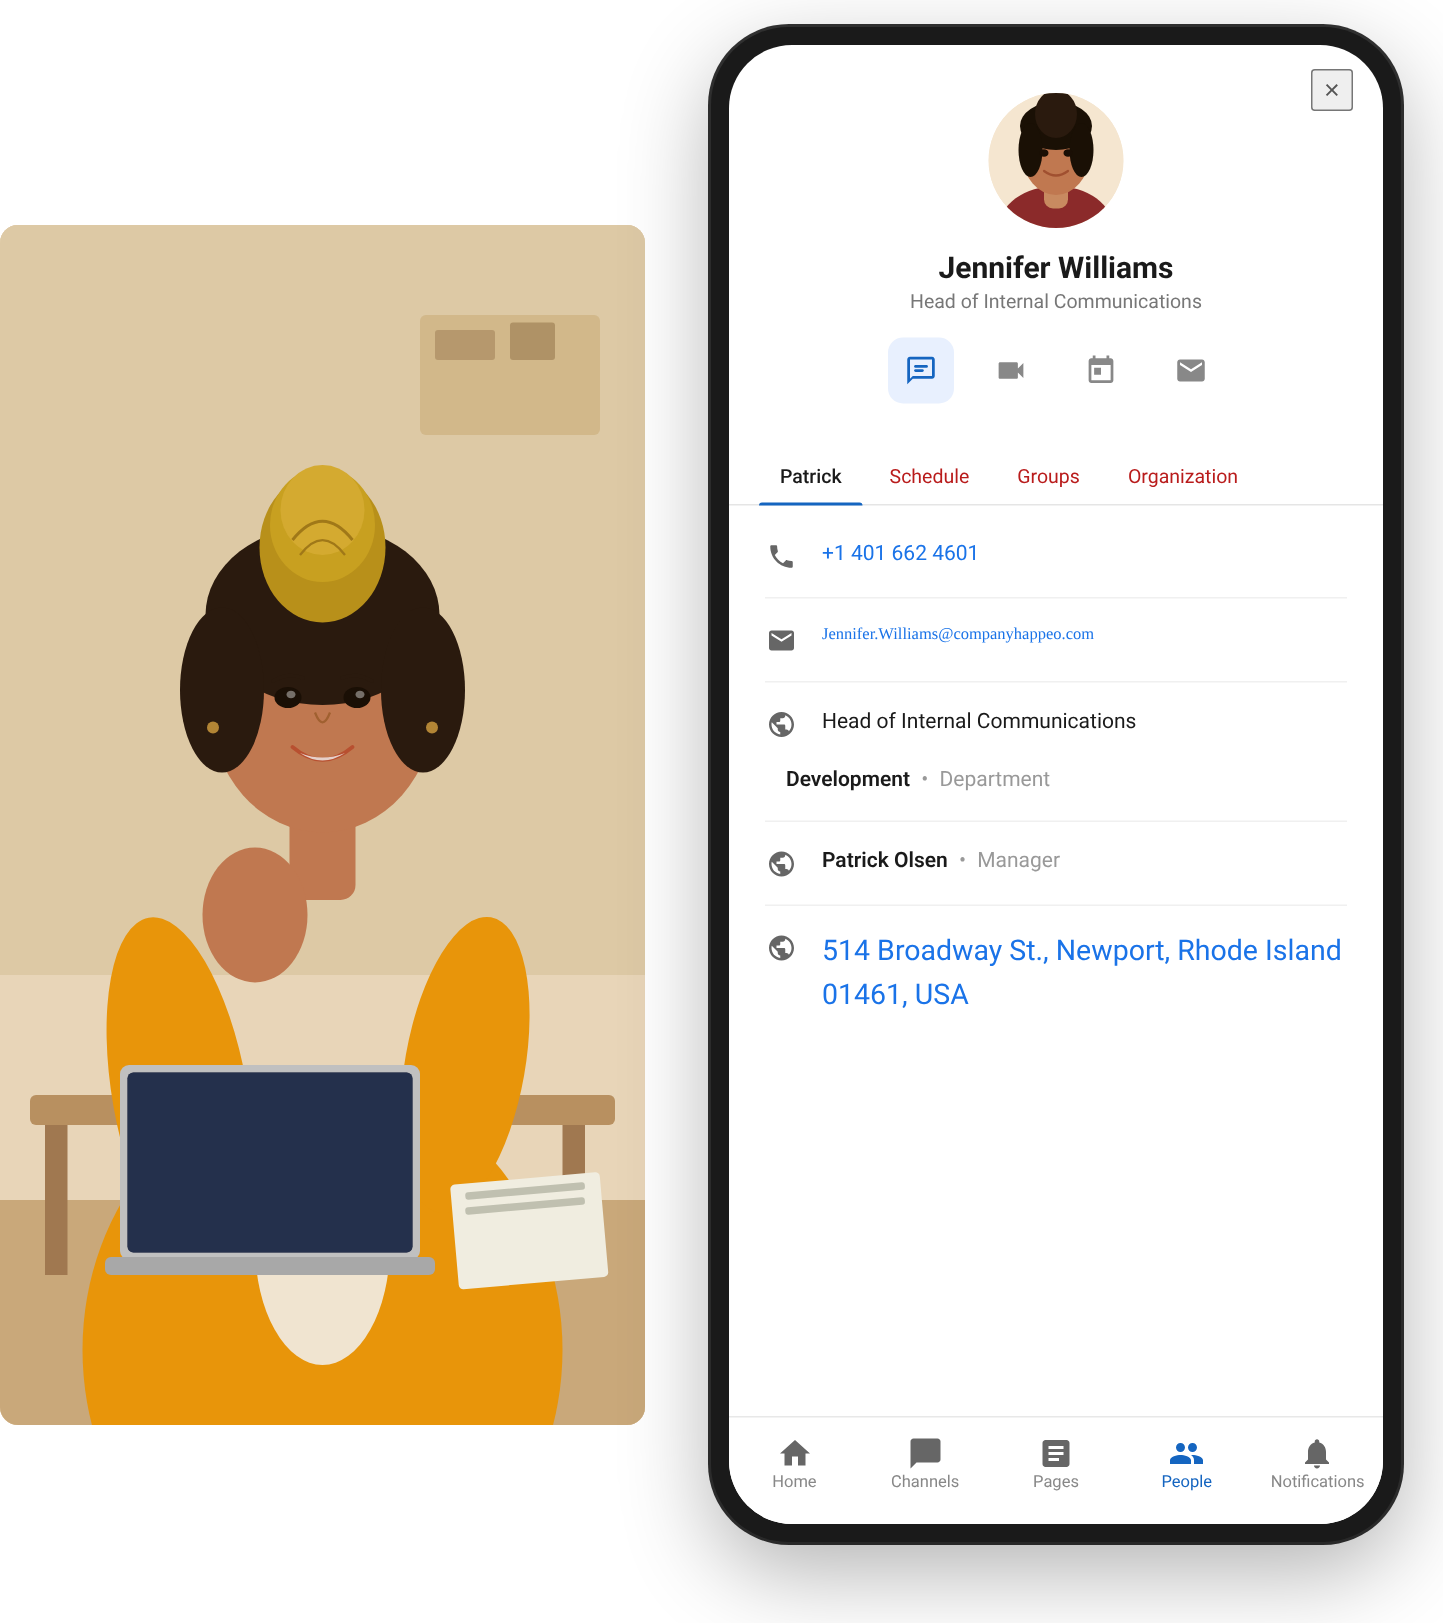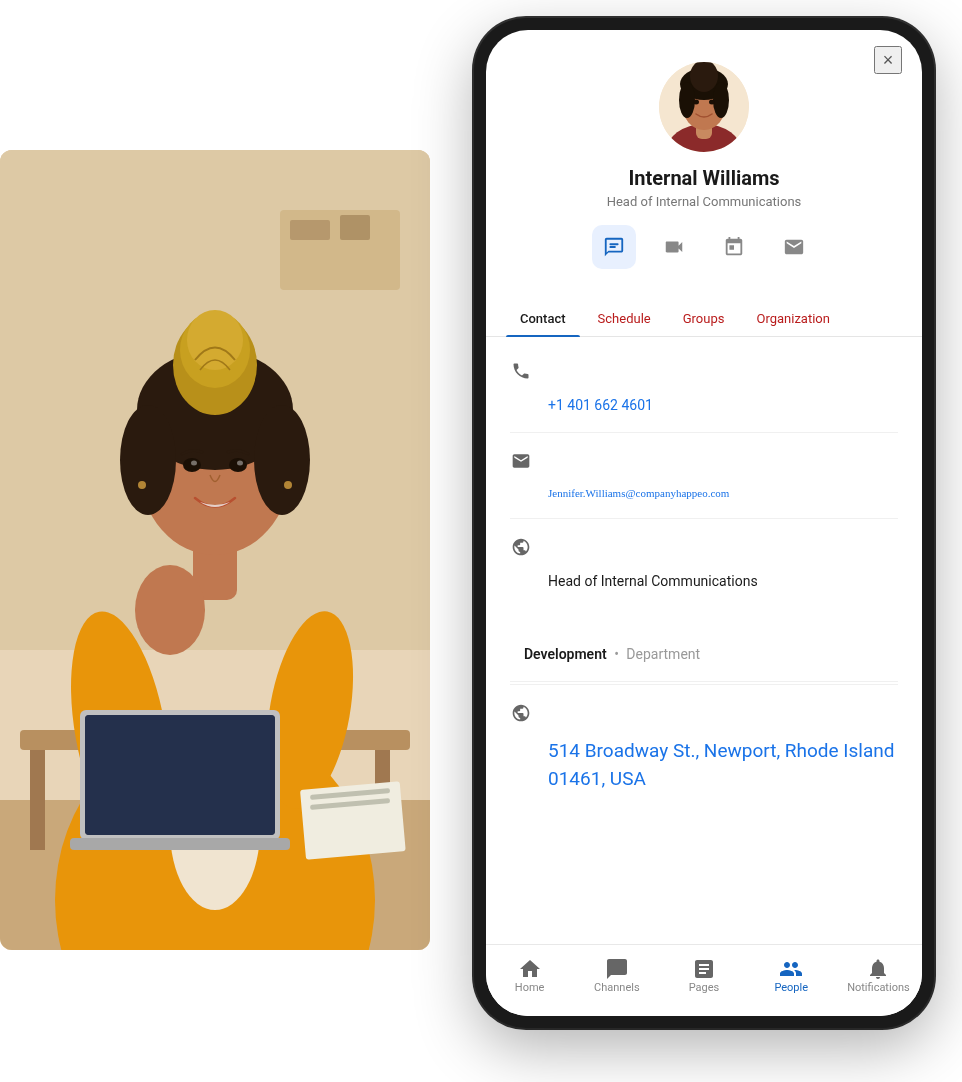--- a/index.html
+++ b/index.html
@@ -196,21 +196,20 @@
     .contact-icon svg {
       width: 20px;
       height: 20px;
       fill: #666;
     }
 
     .contact-text {
       font-size: 14px;
       line-height: 1.5;
       color: #1a73e8;
-      margin-top: 36px;
     }
 
     .contact-text.dark {
       color: #1a1a1a;
     }
 
     .contact-text .sub-label {
       color: #999;
       font-weight: 400;
     }
@@ -366,21 +365,21 @@
 
           <ellipse cx="45" cy="14" rx="14" ry="16" fill="#2a1a0e"></ellipse>
 
           <ellipse cx="37" cy="40" rx="3" ry="2.5" fill="#1a0f05"></ellipse>
           <ellipse cx="53" cy="40" rx="3" ry="2.5" fill="#1a0f05"></ellipse>
 
           <path d="M37 52 Q45 58 53 52" stroke="#a05030" stroke-width="1.5" fill="none" stroke-linecap="round"></path>
         </svg>
       </div>
 
-      <div class="profile-name">Internal Williams</div>
+      <div class="profile-name">Jennifer Williams</div>
       <div class="profile-title">Head of Internal Communications</div>
 
       <div class="action-icons">
         <div class="action-icon-btn active">
           <svg viewBox="0 0 24 24" fill="#1565c0" xmlns="http://www.w3.org/2000/svg">
             <path d="M20 2H4c-1.1 0-2 .9-2 2v18l4-4h14c1.1 0 2-.9 2-2V4c0-1.1-.9-2-2-2zm0 14H6l-2 2V4h16v12z"></path>
             <rect x="7" y="8" width="10" height="2" rx="1"></rect>
             <rect x="7" y="11" width="7" height="2" rx="1"></rect>
           </svg>
         </div>
@@ -396,21 +395,21 @@
         </div>
         <div class="action-icon-btn inactive">
           <svg viewBox="0 0 24 24" fill="#888" xmlns="http://www.w3.org/2000/svg">
             <path d="M20 4H4c-1.1 0-2 .9-2 2v12c0 1.1.9 2 2 2h16c1.1 0 2-.9 2-2V6c0-1.1-.9-2-2-2zm0 4l-8 5-8-5V6l8 5 8-5v2z"></path>
           </svg>
         </div>
       </div>
     </div>
 
     <div class="tabs">
-      <div class="tab active">Contact</div>
+      <div class="tab active">Patrick</div>
       <div class="tab">Schedule</div>
       <div class="tab">Groups</div>
       <div class="tab">Organization</div>
     </div>
 
     <div class="contact-list">
 
       <div class="contact-item">
         <div class="contact-icon">
           <svg viewBox="0 0 24 24" xmlns="http://www.w3.org/2000/svg">
@@ -443,20 +442,30 @@
       </div>
 
       <div class="contact-item" style="padding-top:2px; padding-left:38px;">
         <span class="contact-text dark">
           <span class="bold">Development</span><span class="dot"> • </span><span class="sub-label">Department</span>
         </span>
       </div>
 
       <div class="divider-row"></div>
 
+      <div class="contact-item">
+        <div class="contact-icon">
+          <svg viewBox="0 0 24 24" xmlns="http://www.w3.org/2000/svg">
+            <path d="M12 2C6.48 2 2 6.48 2 12s4.48 10 10 10 10-4.48 10-10S17.52 2 12 2zm-1 17.93c-3.95-.49-7-3.85-7-7.93 0-.62.08-1.21.21-1.79L9 15v1c0 1.1.9 2 2 2v1.93zm6.9-2.54c-.26-.81-1-1.39-1.9-1.39h-1v-3c0-.55-.45-1-1-1H8v-2h2c.55 0 1-.45 1-1V7h2c1.1 0 2-.9 2-2v-.41c2.93 1.19 5 4.06 5 7.41 0 2.08-.8 3.97-2.1 5.39z"></path>
+          </svg>
+        </div>
+        <span class="contact-text dark">
+          <span class="bold">Patrick Olsen</span><span class="dot"> • </span><span class="sub-label">Manager</span>
+        </span>
+      </div>
 
       <div class="divider-row"></div>
 
       <div class="contact-item">
         <div class="contact-icon">
           <svg viewBox="0 0 24 24" xmlns="http://www.w3.org/2000/svg">
             <path d="M12 2C6.48 2 2 6.48 2 12s4.48 10 10 10 10-4.48 10-10S17.52 2 12 2zm-1 17.93c-3.95-.49-7-3.85-7-7.93 0-.62.08-1.21.21-1.79L9 15v1c0 1.1.9 2 2 2v1.93zm6.9-2.54c-.26-.81-1-1.39-1.9-1.39h-1v-3c0-.55-.45-1-1-1H8v-2h2c.55 0 1-.45 1-1V7h2c1.1 0 2-.9 2-2v-.41c2.93 1.19 5 4.06 5 7.41 0 2.08-.8 3.97-2.1 5.39z"></path>
           </svg>
         </div>
         <span class="contact-text" style="font-size:19px;line-height:1.5;">514 Broadway St., Newport, Rhode Island 01461, USA</span>

